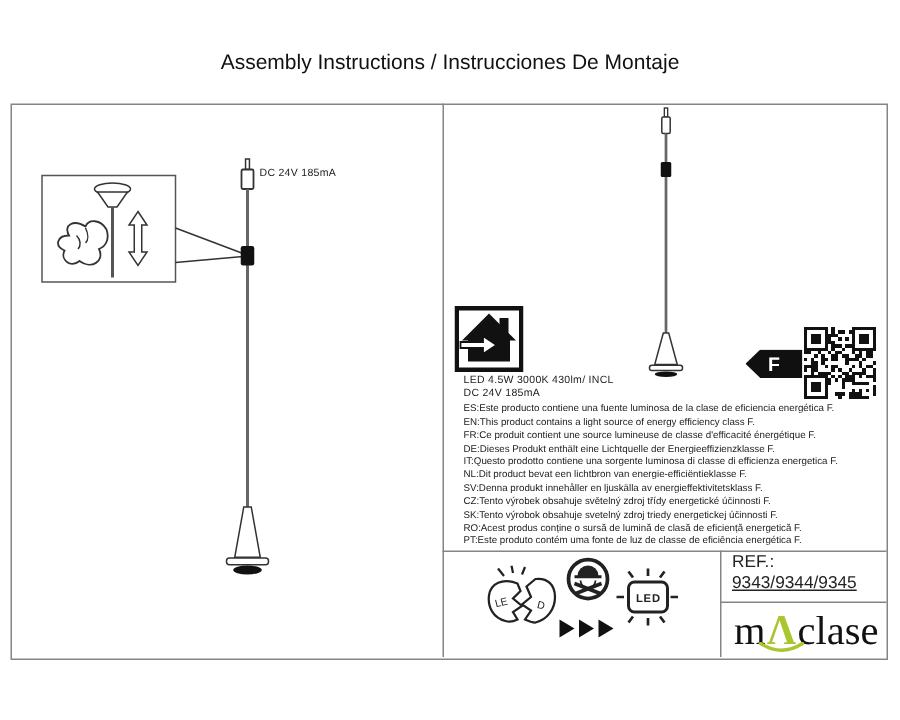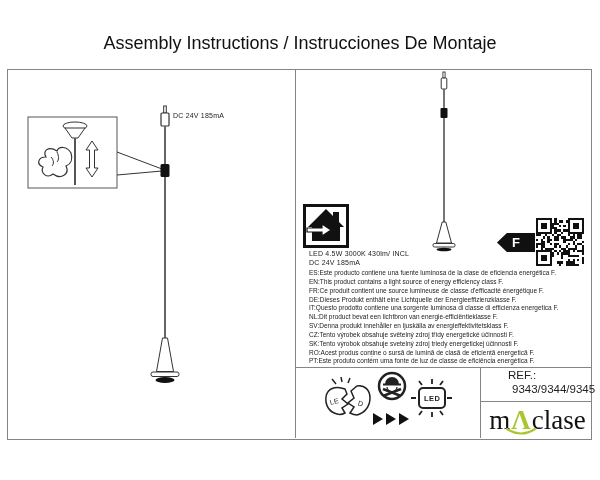--- a/index.html
+++ b/index.html
@@ -1,19 +1,19 @@
 <!DOCTYPE html>
 <html><head>
 <meta charset="utf-8">
 <style>
   html,body{margin:0;padding:0;background:#fff;}
   .page{position:relative;width:600px;height:480px;background:#fff;
         font-family:"Liberation Sans",sans-serif;color:#1a1a1a;overflow:hidden;}
   .abs{position:absolute;}
-  .title{left:0;top:33px;width:100%;text-align:center;font-size:18px;color:#111;}
+  .title{left:0;top:33px;width:100%;text-align:center;font-size:14px;color:#111;}
   .main-box{left:7px;top:69px;width:583px;height:369px;border:1px solid #858585;}
   .vdiv{left:295px;top:69px;width:1px;height:369px;background:#858585;}
   .hline{background:#858585;height:1px;}
   .vline{background:#858585;width:1px;}
   .spec{font-size:7px;letter-spacing:.2px;white-space:nowrap;color:#222;}
   .lang-block{left:309px;top:269px;width:280px;}
   .lang-line{font-size:6.5px;line-height:8.85px;white-space:nowrap;color:#222;}
   .f-label{left:497px;top:233px;width:38px;height:19px;background:#101010;
            clip-path:polygon(0 50%,26% 0,100% 0,100% 100%,26% 100%);
            display:flex;align-items:center;}
@@ -360,22 +360,22 @@
     <polygon points="14,42 24,48 14,54" fill="#111"></polygon>
     <polygon points="27,42 37,48 27,54" fill="#111"></polygon>
   </svg>
 
   <svg class="abs" style="left:408px;top:377px;" width="46" height="42" viewBox="0 0 46 42">
     <rect x="11" y="11" width="26" height="20" rx="4" fill="#fff" stroke="#222" stroke-width="2"></rect>
     <text x="16" y="24" font-size="7.5" font-weight="bold" fill="#222" letter-spacing="0.5">LED</text>
     <path d="M14,8 L11,4 M24,7 L24,2 M32,8 L35,4 M3,21 L8,21 M39,21 L44,21 M14,34 L11,38 M24,35 L24,40 M32,34 L35,38" stroke="#222" stroke-width="1.8" fill="none"></path>
   </svg>
 
-  <div class="abs ref-text" style="left:488px;top:369px;margin-left:20px;">REF.:</div>
-  <div class="abs ref-text" style="left:512px;top:383px;">9343/9344/9345</div>
+  <div class="abs ref-text" style="left:488px;top:369px;">REF.:</div>
+  <div class="abs ref-text" style="left:488px;top:383px;text-decoration:underline;">9343/9344/9345</div>
 
   <div class="abs logo">
     <span>m</span>
     <span class="caret" style="color: rgb(169, 198, 47);">Λ</span>
     <span>clase</span>
   </div>
   <svg class="abs" style="left:505px;top:428px;" width="32" height="9" viewBox="0 0 32 9">
     <path d="M2,1 Q16,10 30,1" fill="none" stroke-width="2.2" stroke-linecap="round" stroke="#a9c62f"></path>
   </svg>
 

